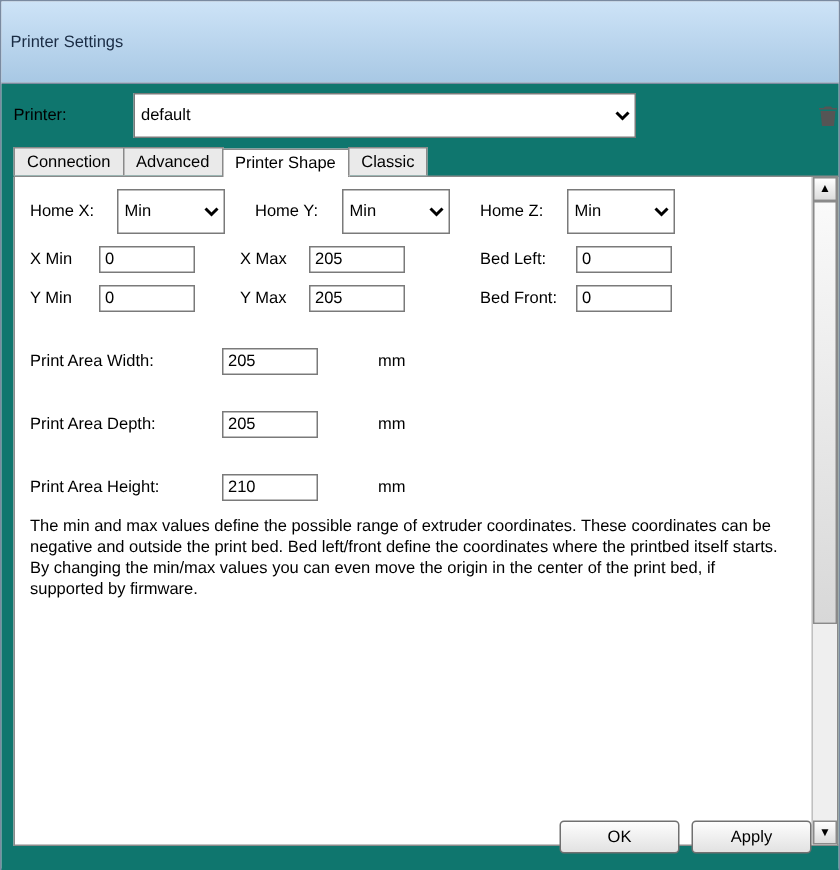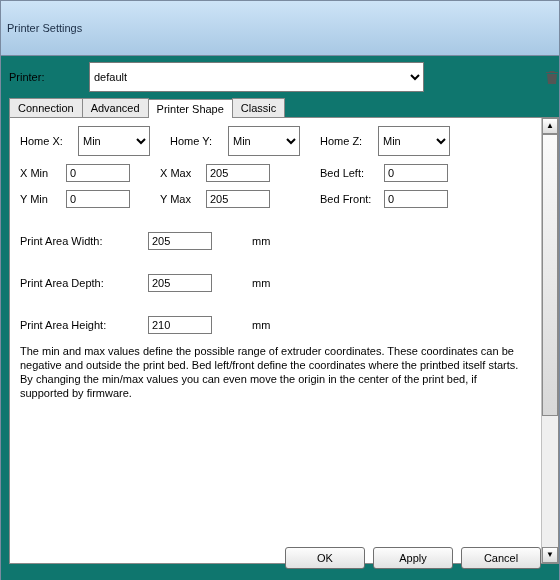--- a/index.html
+++ b/index.html
@@ -122,16 +122,15 @@
         <div class="sb-thumb"></div>
         <div class="sb-btn sb-down">
             <span class="tri">▼</span>
           </div>
       </div>
     </div>
 
     <div class="footer">
       <button class="btn">OK</button>
       <button class="btn">Apply</button>
-      <button class="btn">Cancel</button>
     </div>
   </div>
 </div>
 
 </body></html>

